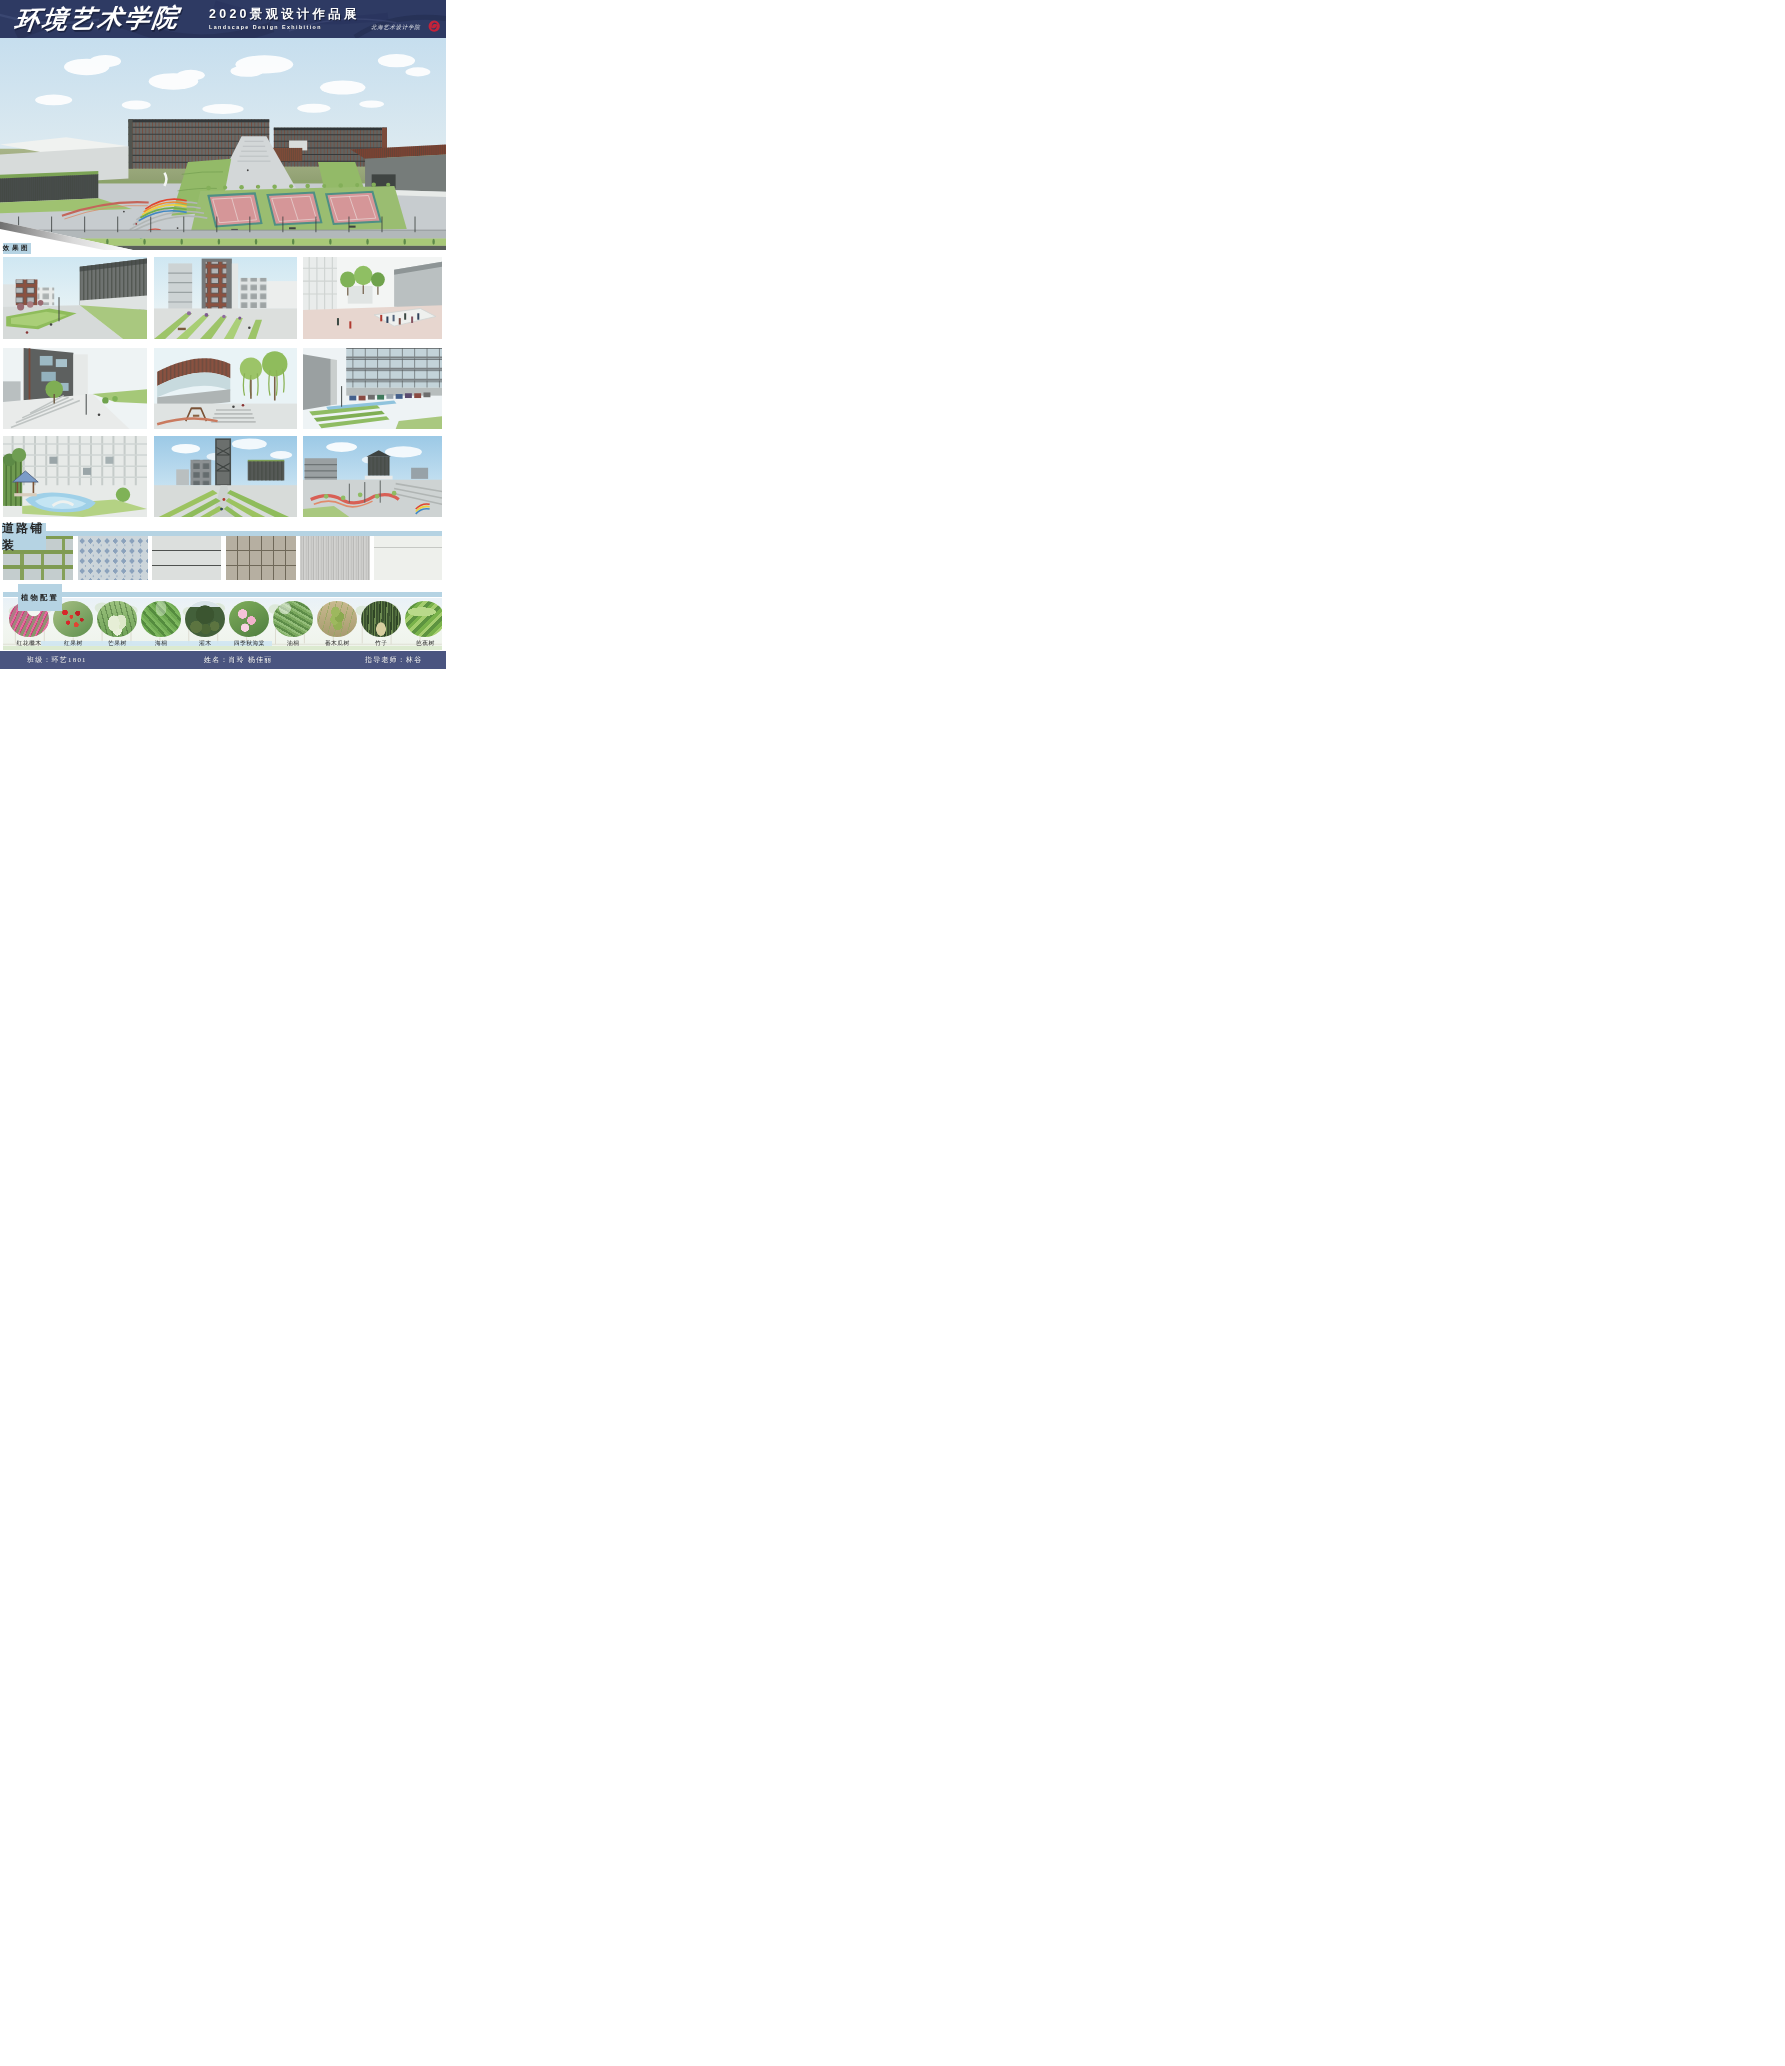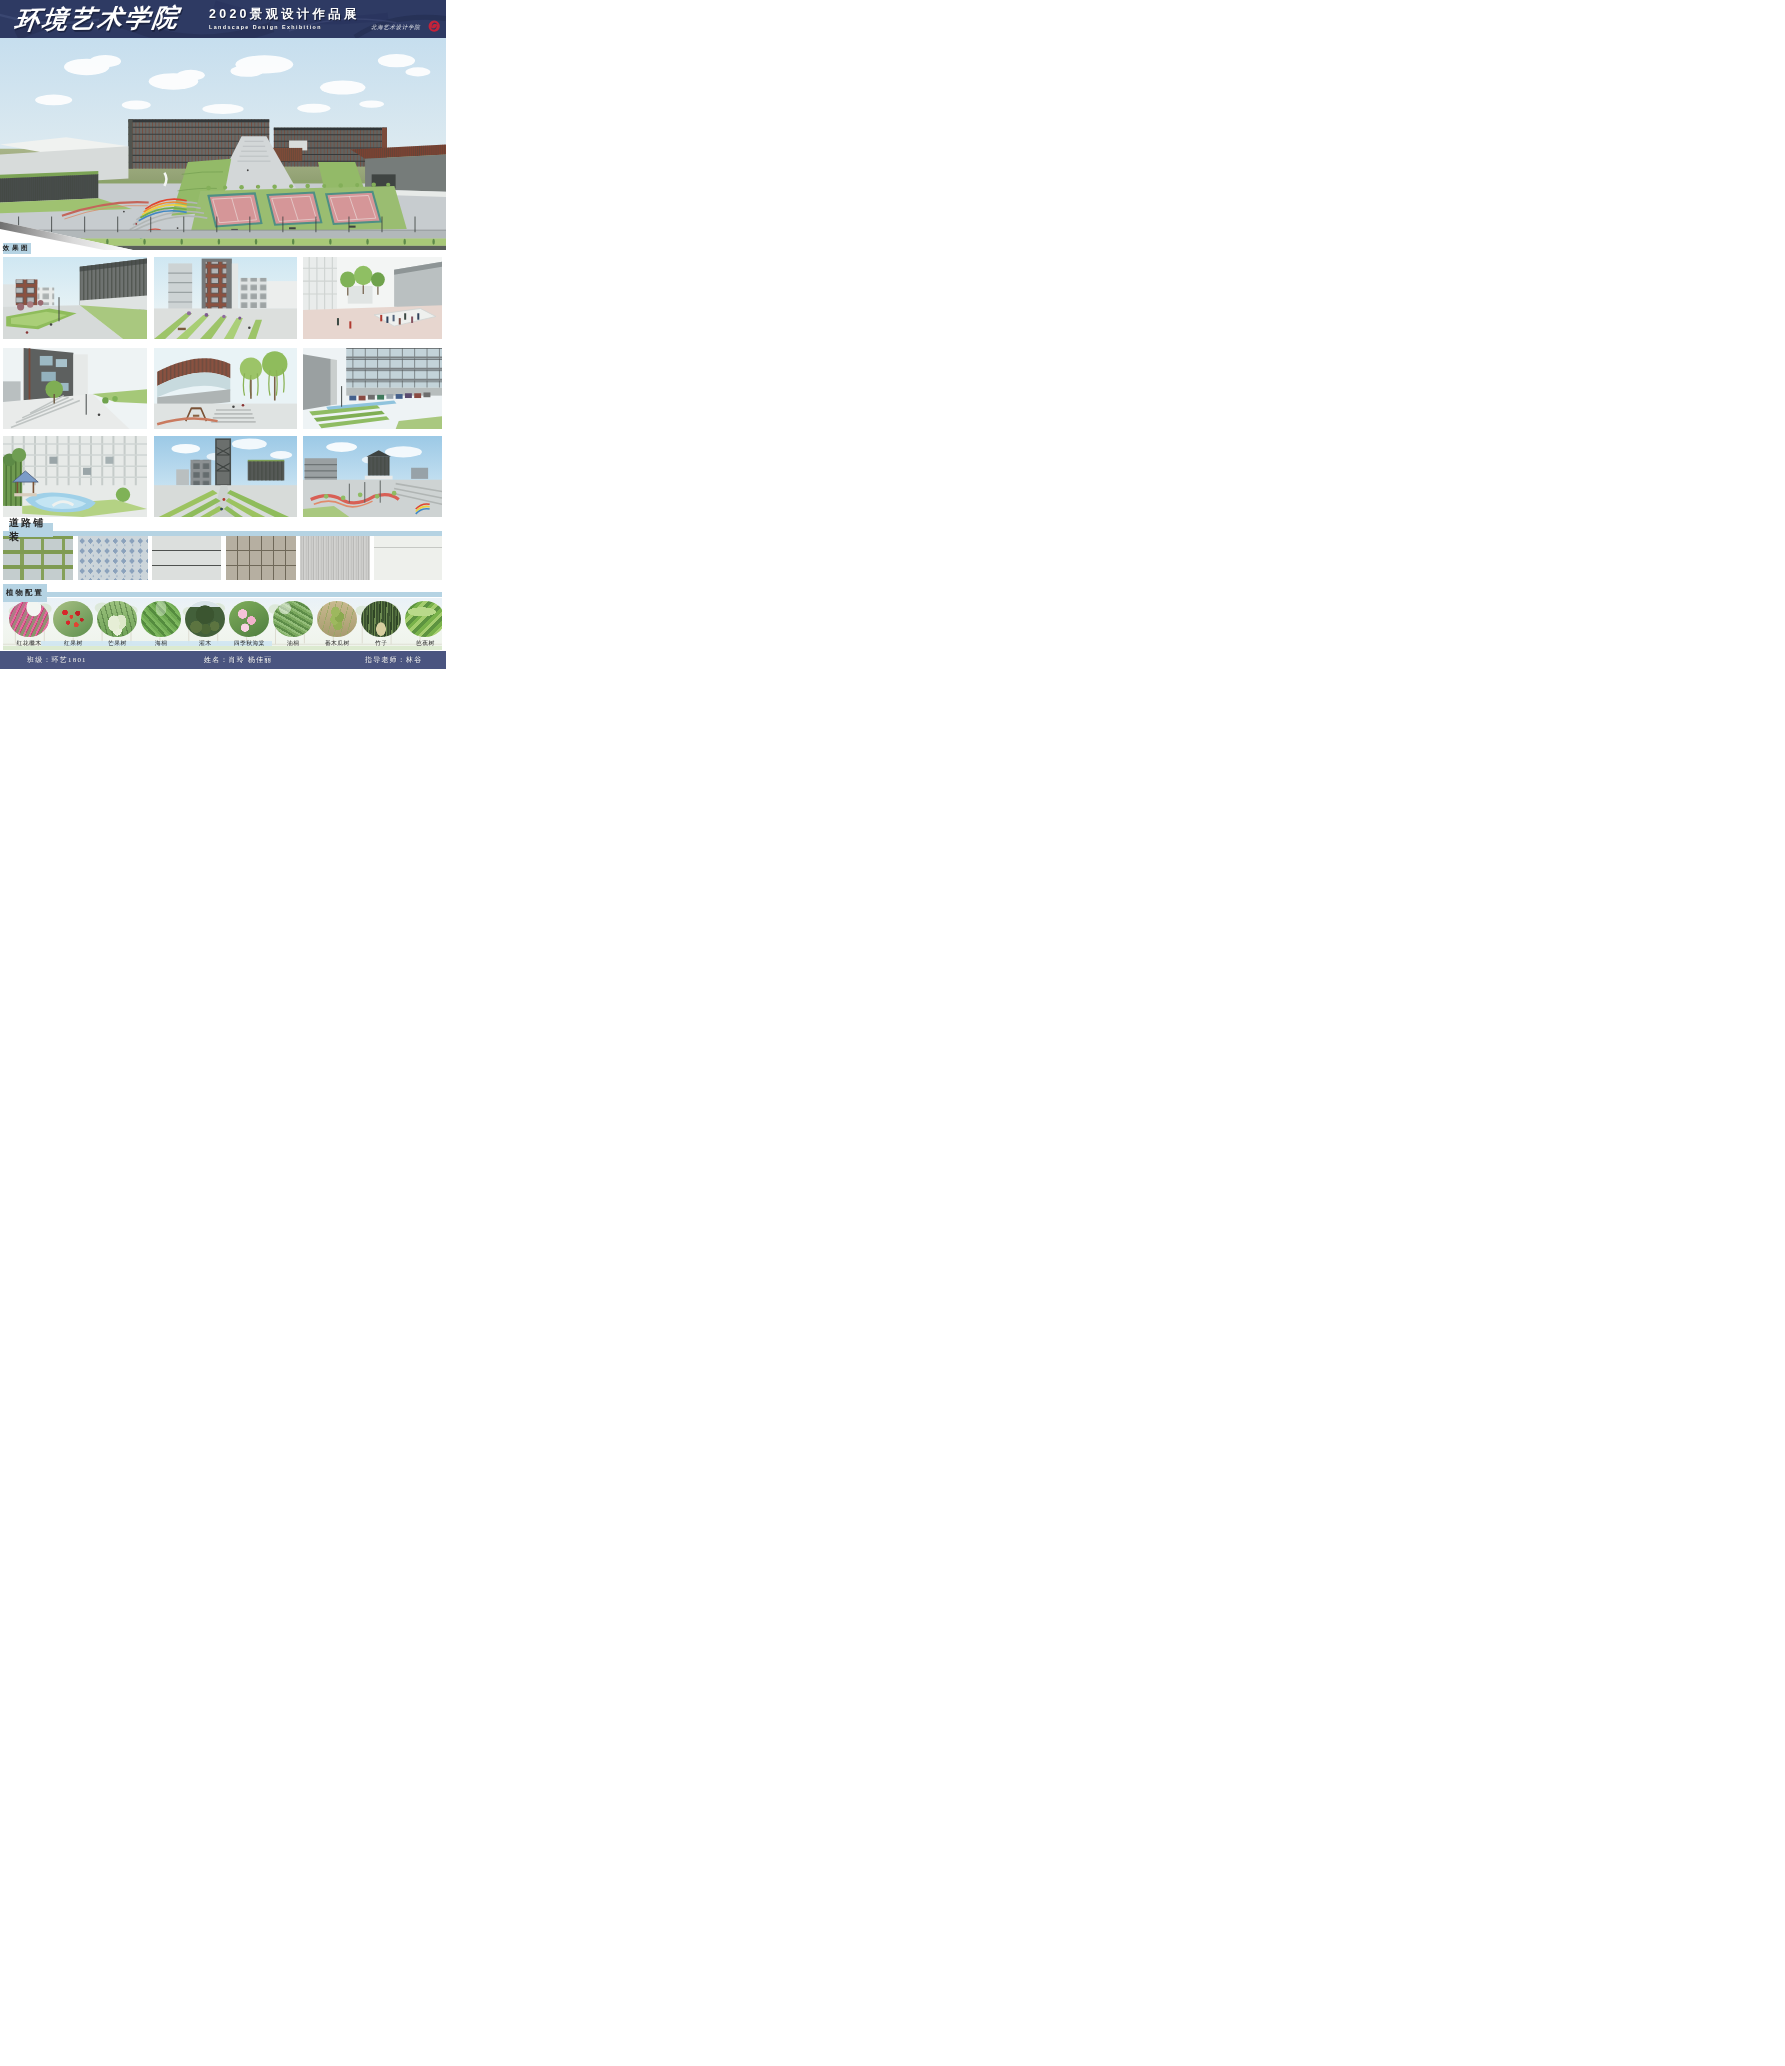--- a/index.html
+++ b/index.html
@@ -20,23 +20,23 @@
          font-style:italic;font-size:5.4px;letter-spacing:0.8px;white-space:nowrap;opacity:.95;}
   .seal-mark{position:absolute;left:428px;top:20px;width:12.4px;height:12.4px;}
   
   .hero{position:absolute;left:0;top:38px;width:446px;height:212px;}
   .hero svg{display:block;width:100%;height:100%;}
   
   .section-label{position:absolute;background:#b5d3e3;color:#262626;display:flex;align-items:center;
          justify-content:center;font-family:"DejaVu Serif",serif;font-weight:bold;z-index:5;}
   .label-strip{position:absolute;background:#b5d3e3;z-index:4;}
   #label-renderings{left:2.5px;top:243px;width:28px;height:11px;font-size:6.6px;letter-spacing:2.5px;}
-  #label-paving{left:9px;top:523px;width:44px;height:14px;font-size:10px;letter-spacing:2.1px;}
+  #label-paving{left:2px;top:523px;width:44px;height:27px;font-size:12px;letter-spacing:2.1px;}
   #strip-paving{left:3.3px;top:531px;width:439px;height:5.4px;}
-  #label-plants{left:3px;top:584px;width:44px;height:18px;font-size:7.4px;letter-spacing:2.1px;}
+  #label-plants{left:18px;top:584px;width:44px;height:27px;font-size:7.4px;letter-spacing:2.1px;}
   #strip-plants{left:3.3px;top:592px;width:439px;height:5.4px;}
   
   .thumb{position:absolute;overflow:hidden;background:#eef2f3;}
   .thumb svg{display:block;width:100%;height:100%;}
   #t1{left:3.3px;top:257px;width:144px;height:82px;}
   #t2{left:154px;top:257px;width:143px;height:82px;}
   #t3{left:303px;top:257px;width:139px;height:82px;}
   #t4{left:3.3px;top:348px;width:144px;height:81px;}
   #t5{left:154px;top:348px;width:143px;height:81px;}
   #t6{left:303px;top:348px;width:139px;height:81px;}

